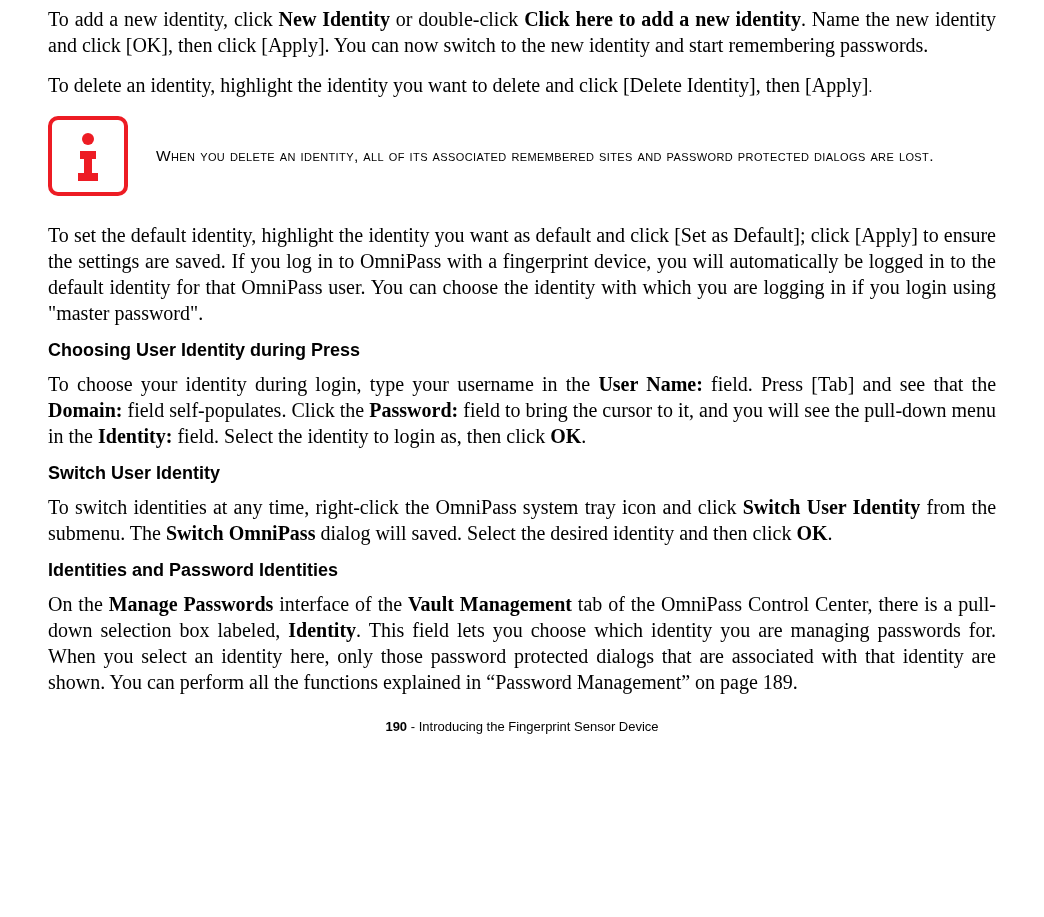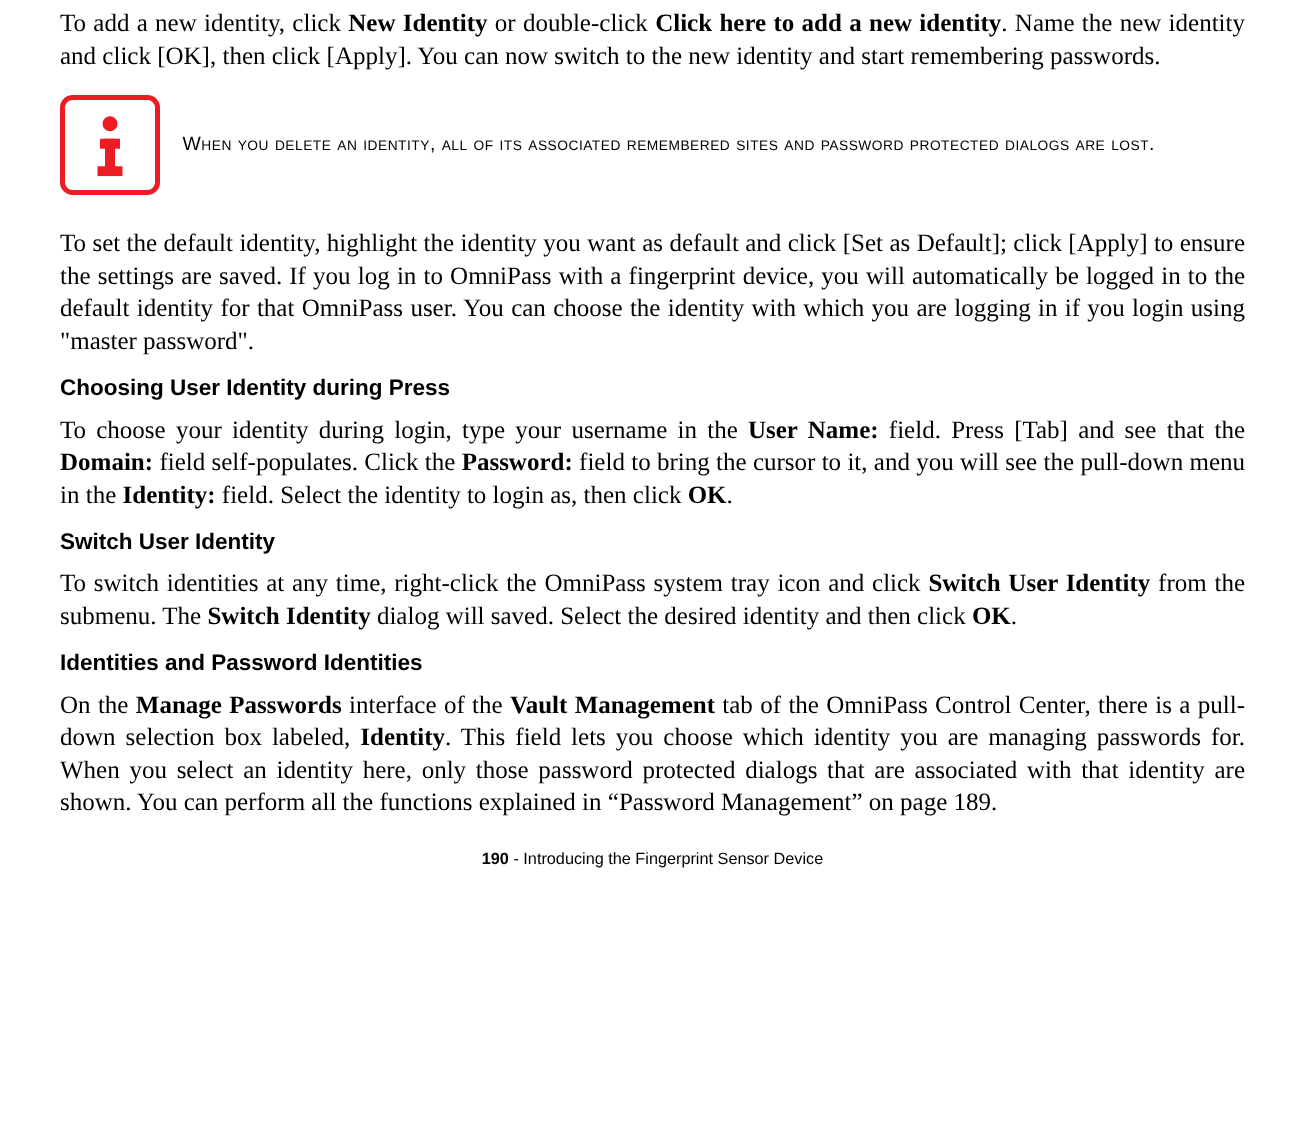--- a/index.html
+++ b/index.html
@@ -20,21 +20,21 @@
     line-height: 1.3;
     margin: 0 0 14px 0;
     text-align: justify;
   }
   .sub2 {
     font-size: 15px;
   }
   .note-box {
     display: flex;
     align-items: center;
-    gap: 18px;
+    gap: 28px;
     margin: 12px 0 22px 0;
     padding: 4px 0;
   }
   .info-icon {
     flex: 0 0 auto;
     width: 72px;
     height: 72px;
     border: 4px solid #ed1c24;
     border-radius: 10px;
     display: flex;
@@ -68,20 +68,23 @@
 </style>
 </head>
 <body>
 
 <div class="page">
 
   <p class="body">
     <span>To add a new identity, click </span><b>New Identity</b><span> or double-click </span><b>Click here to add a new identity</b><span>. Name the new identity and click [OK], then click [Apply]. You can now switch to the new identity and start remembering passwords.</span>
   </p>
 
+  <p class="body">
+    <span>To delete an identity, highlight the identity you want to delete and click [Delete Identity], then [Apply]</span><span class="sub2">.</span>
+  </p>
 
   <div class="note-box">
     <div class="info-icon">
       <svg width="40" height="50" viewBox="0 0 40 50">
         <circle cx="20" cy="8" r="6" fill="#ed1c24"></circle>
         <rect x="12" y="20" width="16" height="8" fill="#ed1c24"></rect>
         <rect x="16" y="20" width="8" height="24" fill="#ed1c24"></rect>
         <rect x="10" y="42" width="20" height="8" fill="#ed1c24"></rect>
       </svg>
     </div>
@@ -92,21 +95,21 @@
 
   <h3 class="section">Choosing User Identity during Press</h3>
 
   <p class="body">
     <span>To choose your identity during login, type your username in the </span><b>User Name:</b><span> field. Press [Tab] and see that the </span><b>Domain:</b><span> field self-populates. Click the </span><b>Password:</b><span> field to bring the cursor to it, and you will see the pull-down menu in the </span><b>Identity:</b><span> field. Select the identity to login as, then click </span><b>OK</b><span>.</span>
   </p>
 
   <h3 class="section">Switch User Identity</h3>
 
   <p class="body">
-    <span>To switch identities at any time, right-click the OmniPass system tray icon and click </span><b>Switch User Identity</b><span> from the submenu. The </span><b>Switch Identity</b><span> dialog will saved. Select the desired identity and then click </span><b>OK</b><span>.</span>
+    <span>To switch identities at any time, right-click the OmniPass system tray icon and click </span><b>Switch User Identity</b><span> from the submenu. The </span><b>Switch OmniPass</b><span> dialog will saved. Select the desired identity and then click </span><b>OK</b><span>.</span>
   </p>
 
   <h3 class="section">Identities and Password Identities</h3>
 
   <p class="body">
     <span>On the </span><b>Manage Passwords</b><span> interface of the </span><b>Vault Management</b><span> tab of the OmniPass Control Center, there is a pull-down selection box labeled, </span><b>Identity</b><span>. This field lets you choose which identity you are managing passwords for. When you select an identity here, only those password protected dialogs that are associated with that identity are shown. You can perform all the functions explained in “Password Management” on page&nbsp;189.</span>
   </p>
 
   <div class="footer">
     <span class="footer-pagenum">190</span><span> - </span><span>Introducing the Fingerprint Sensor Device</span>

